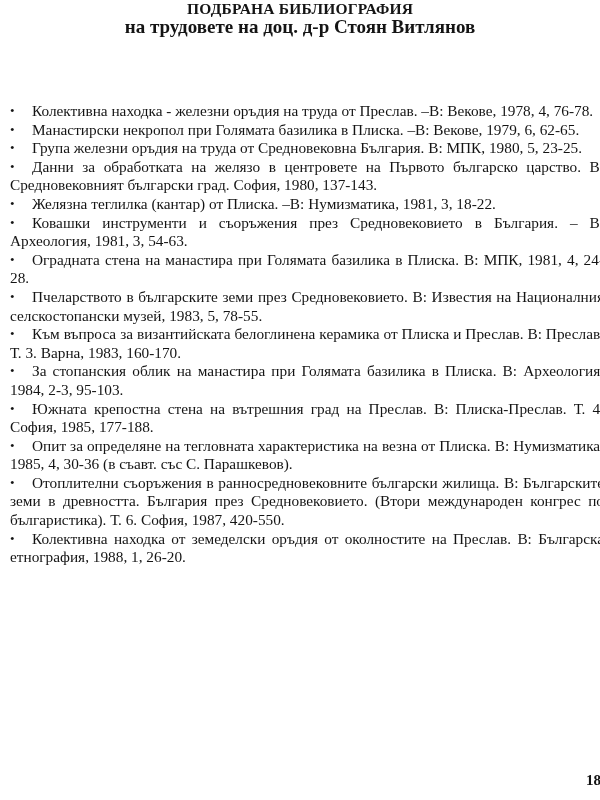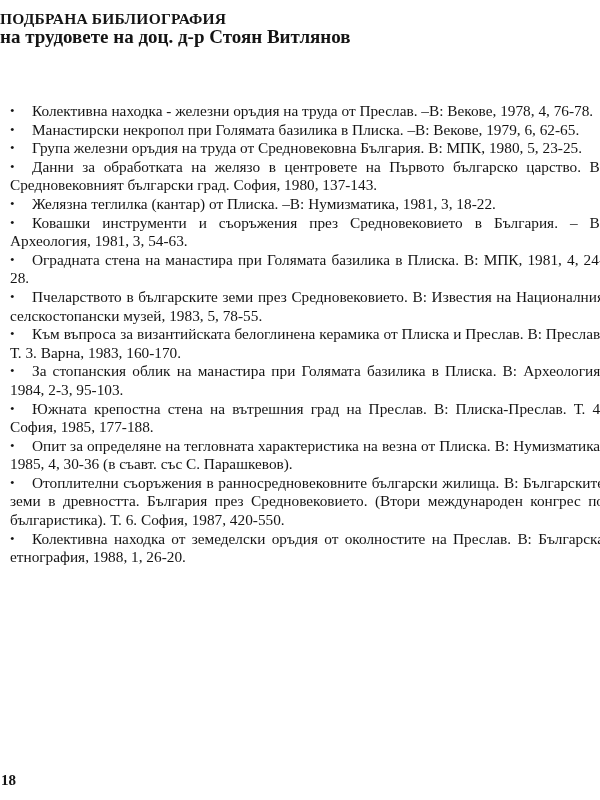--- a/index.html
+++ b/index.html
@@ -15,22 +15,23 @@
       font-family: "Liberation Serif", "DejaVu Serif", serif;
       color: #141414;
     }
     .page {
       position: absolute;
       left: 0; top: 0;
       width: 600px; height: 800px;
     }
     .header {
       position: absolute;
-      left: 0; top: 10px;
+      left: 0; top: 0;
       width: 600px;
+      text-align: center;
       font-weight: bold;
     }
     .header .title {
       font-size: 15.5px;
       line-height: 17px;
       letter-spacing: 0.2px;
     }
     .header .subtitle {
       font-size: 19px;
       line-height: 19px;
@@ -55,21 +56,21 @@
       display: inline-block;
       width: 22px;
       font-size: 13px;
       vertical-align: 1px;
     }
     .page-number {
       position: absolute;
       left: 1px;
       top: 772px;
       width: 600px;
-      text-align: left;
+      text-align: right;
       font-size: 15px;
       font-weight: bold;
     }
   </style>
 </head>
 <body>
 
 <div class="page">
 
   <div class="header">

